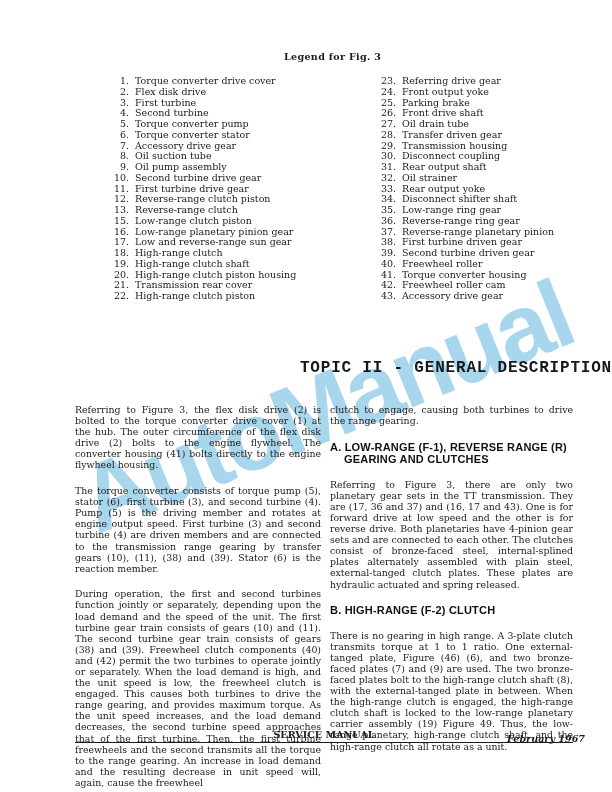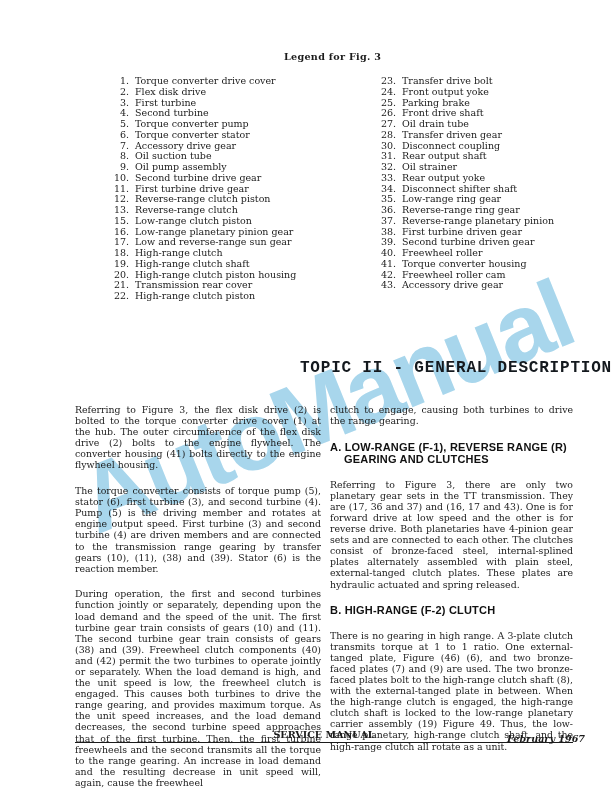--- a/index.html
+++ b/index.html
@@ -161,41 +161,45 @@
       </div>
         <div class="legend-item">
         <span class="num">22.</span>
         <span class="lbl">High-range clutch piston</span>
       </div>
       </div>
 
     <div class="legend-col right">
         <div class="legend-item">
         <span class="num">23.</span>
-        <span class="lbl">Transfer drive bolt</span>
+        <span class="lbl">Referring drive gear</span>
       </div>
         <div class="legend-item">
         <span class="num">24.</span>
         <span class="lbl">Front output yoke</span>
       </div>
         <div class="legend-item">
         <span class="num">25.</span>
         <span class="lbl">Parking brake</span>
       </div>
         <div class="legend-item">
         <span class="num">26.</span>
         <span class="lbl">Front drive shaft</span>
       </div>
         <div class="legend-item">
         <span class="num">27.</span>
         <span class="lbl">Oil drain tube</span>
       </div>
         <div class="legend-item">
         <span class="num">28.</span>
         <span class="lbl">Transfer driven gear</span>
+      </div>
+        <div class="legend-item">
+        <span class="num">29.</span>
+        <span class="lbl">Transmission housing</span>
       </div>
         <div class="legend-item">
         <span class="num">30.</span>
         <span class="lbl">Disconnect coupling</span>
       </div>
         <div class="legend-item">
         <span class="num">31.</span>
         <span class="lbl">Rear output shaft</span>
       </div>
         <div class="legend-item">

